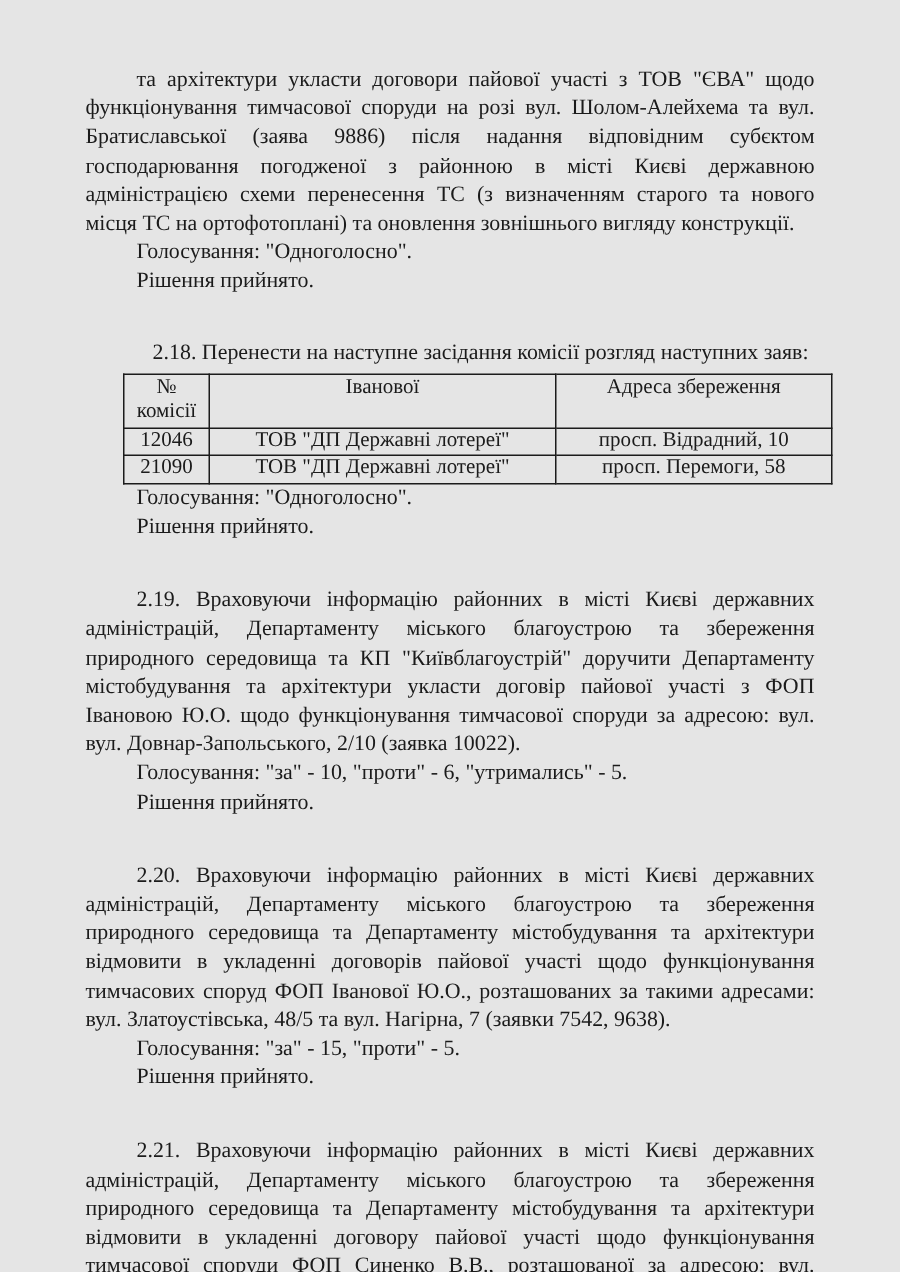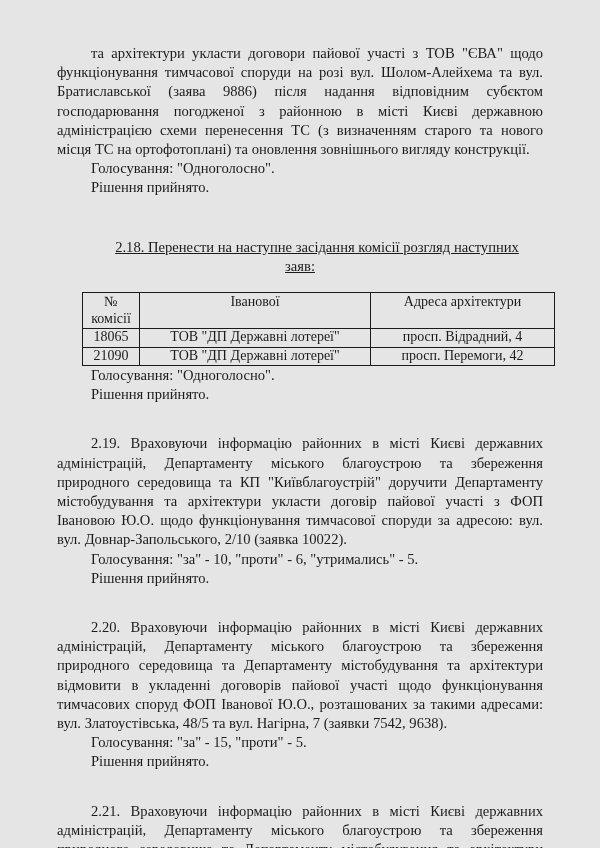--- a/index.html
+++ b/index.html
@@ -41,26 +41,25 @@
   p.vote {
     margin: 0;
     font-size: 14.6px;
     line-height: 19.2px;
     text-align: left;
     text-indent: 34px;
   }
   .gap-md { height: 24px; }
   .gap-lg { height: 30px; }
   .section-head {
-    margin: 16px;
+    margin: 4px;
     font-size: 14.6px;
     line-height: 19.2px;
     text-indent: 34px;
-    text-align: center;
-    text-decoration: underline;
+    text-align: right;
   }
   table.app-table {
     border-collapse: collapse;
     width: 459px;
     margin-left: 25px;
     margin-top: 3px;
     table-layout: fixed;
   }
   table.app-table td,
   table.app-table th {
@@ -104,33 +103,33 @@
     <p class="section-head">2.18. Перенести на наступне засідання комісії розгляд наступних заяв:</p>
 
     <table class="app-table">
       <thead>
         <tr>
           <th class="col-num">
             <span>№</span>
             <span class="hdr-line2">комісії</span>
           </th>
           <th class="col-owner">Іванової</th>
-          <th class="col-addr">Адреса архітектури</th>
+          <th class="col-addr">Адреса збереження</th>
         </tr>
       </thead>
       <tbody>
         <tr>
-          <td>18065</td>
+          <td>12046</td>
           <td>ТОВ "ДП Державні лотереї"</td>
-          <td>просп. Відрадний, 4</td>
+          <td>просп. Відрадний, 10</td>
         </tr>
         <tr>
           <td>21090</td>
           <td>ТОВ "ДП Державні лотереї"</td>
-          <td>просп. Перемоги, 42</td>
+          <td>просп. Перемоги, 58</td>
         </tr>
       </tbody>
     </table>
 
     <p class="vote">Голосування: "Одноголосно".</p>
     <p class="vote">Рішення прийнято.</p>
 
     <div class="gap-lg"></div>
 
     <p class="para">2.19. Враховуючи інформацію районних в місті Києві державних адміністрацій, Департаменту міського благоустрою та збереження природного середовища та КП "Київблагоустрій" доручити Департаменту містобудування та архітектури укласти договір пайової участі з ФОП Івановою Ю.О. щодо функціонування тимчасової споруди за адресою: вул. вул. Довнар-Запольського, 2/10 (заявка 10022).</p>

